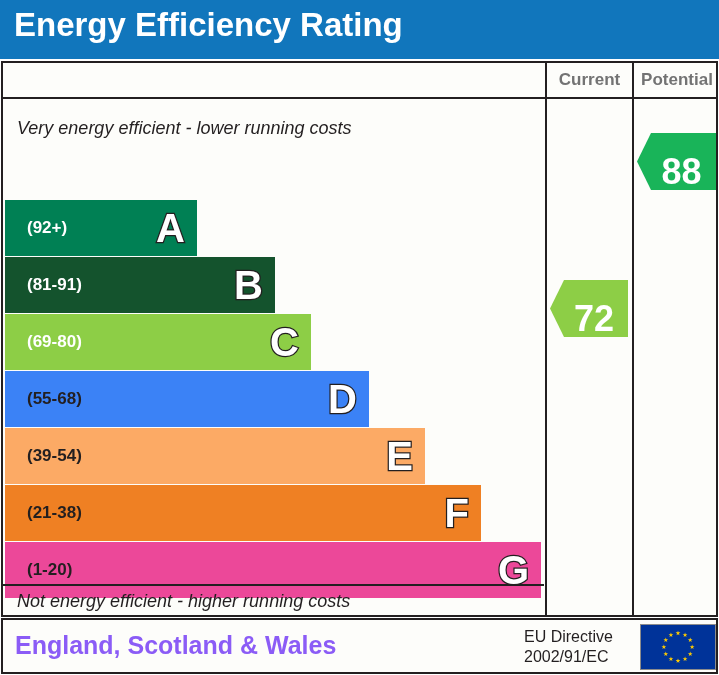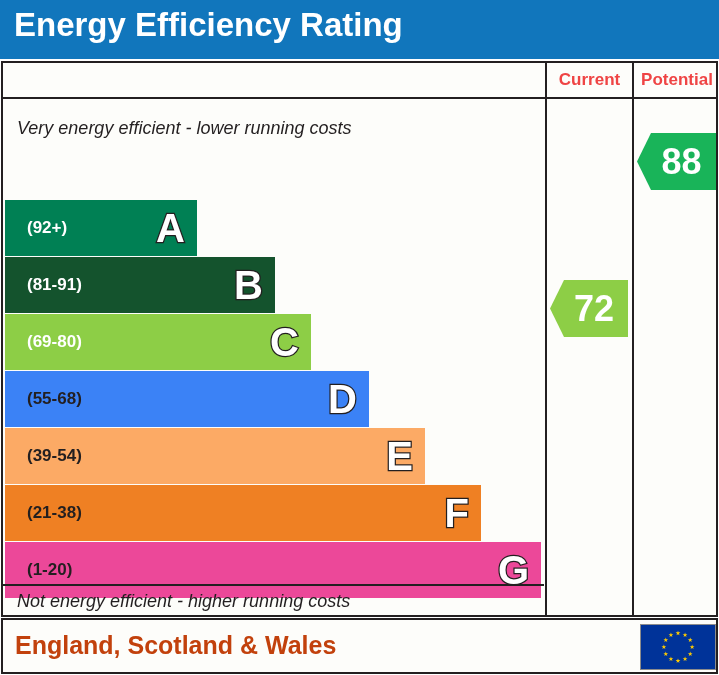--- a/index.html
+++ b/index.html
@@ -69,21 +69,21 @@
     background: #231f20;
   }
   .divider-current { left: 542px; height: 554px; }
   .divider-potential { left: 629px; height: 554px; }
 
   .col-head-label {
     position: absolute;
     top: 7px;
     font-size: 17px;
     font-weight: bold;
-    color: #ef4444;
+    color: #737373;
     text-align: center;
   }
   .col-head-current { left: 544px; width: 85px; }
   .col-head-potential { left: 631px; width: 86px; }
 
   
   .caption {
     position: absolute;
     left: 14px;
     font-size: 18px;
@@ -130,21 +130,21 @@
     line-height: 1;
     -webkit-text-stroke: 2.5px #231f20;
     paint-order: stroke fill;
   }
 
   
   .rating-badge {
     position: absolute;
     height: 57px;
     display: flex;
-    align-items: center;
+    align-items: flex-end;
     justify-content: center;
     clip-path: polygon(14px 0, 100% 0, 100% 100%, 14px 100%, 0 50%);
   }
   .rating-value {
     font-size: 36px;
     font-weight: bold;
     color: #ffffff;
     line-height: 1;
     padding-left: 10px;
   }
@@ -159,21 +159,21 @@
     border: 2px solid #231f20;
     box-sizing: border-box;
     background: #fdfdfa;
   }
   .footer-region {
     position: absolute;
     left: 12px;
     top: 11px;
     font-size: 25px;
     font-weight: bold;
-    color: #c2410c;
+    color: #8b5cf6;
     white-space: nowrap;
   }
   .footer-directive {
     position: absolute;
     left: 521px;
     top: 7px;
     font-size: 16px;
     color: #231f20;
     line-height: 1.28;
     text-align: left;
@@ -248,20 +248,24 @@
           <span class="rating-value">88</span>
         </div>
       </div>
 
     <div class="caption-rule rule-bottom"></div>
     <div class="caption caption-bottom">Not energy efficient - higher running costs</div>
   </div>
 
   <div class="footer-frame">
     <div class="footer-region">England, Scotland &amp; Wales</div>
+    <div class="footer-directive">
+      <div>EU Directive</div>
+      <div>2002/91/EC</div>
+    </div>
     <div class="eu-flag">
       <svg width="100%" height="100%" viewBox="0 0 76 46" preserveAspectRatio="none" aria-hidden="true">
         <g id="eu-stars" fill="#ffcc00">
             <polygon points="38.00,5.90 38.61,7.66 40.47,7.70 38.99,8.82 39.53,10.60 38.00,9.54 36.47,10.60 37.01,8.82 35.53,7.70 37.39,7.66"></polygon>
             <polygon points="45.25,7.84 45.86,9.60 47.72,9.64 46.24,10.76 46.78,12.55 45.25,11.48 43.72,12.55 44.26,10.76 42.78,9.64 44.64,9.60"></polygon>
             <polygon points="50.56,13.15 51.17,14.91 53.03,14.95 51.55,16.07 52.09,17.85 50.56,16.79 49.03,17.85 49.57,16.07 48.08,14.95 49.95,14.91"></polygon>
             <polygon points="52.50,20.40 53.11,22.16 54.97,22.20 53.49,23.32 54.03,25.10 52.50,24.04 50.97,25.10 51.51,23.32 50.03,22.20 51.89,22.16"></polygon>
             <polygon points="50.56,27.65 51.17,29.41 53.03,29.45 51.55,30.57 52.09,32.35 50.56,31.29 49.03,32.35 49.57,30.57 48.08,29.45 49.95,29.41"></polygon>
             <polygon points="45.25,32.96 45.86,34.72 47.72,34.75 46.24,35.88 46.78,37.66 45.25,36.60 43.72,37.66 44.26,35.88 42.78,34.75 44.64,34.72"></polygon>
             <polygon points="38.00,34.90 38.61,36.66 40.47,36.70 38.99,37.82 39.53,39.60 38.00,38.54 36.47,39.60 37.01,37.82 35.53,36.70 37.39,36.66"></polygon>

